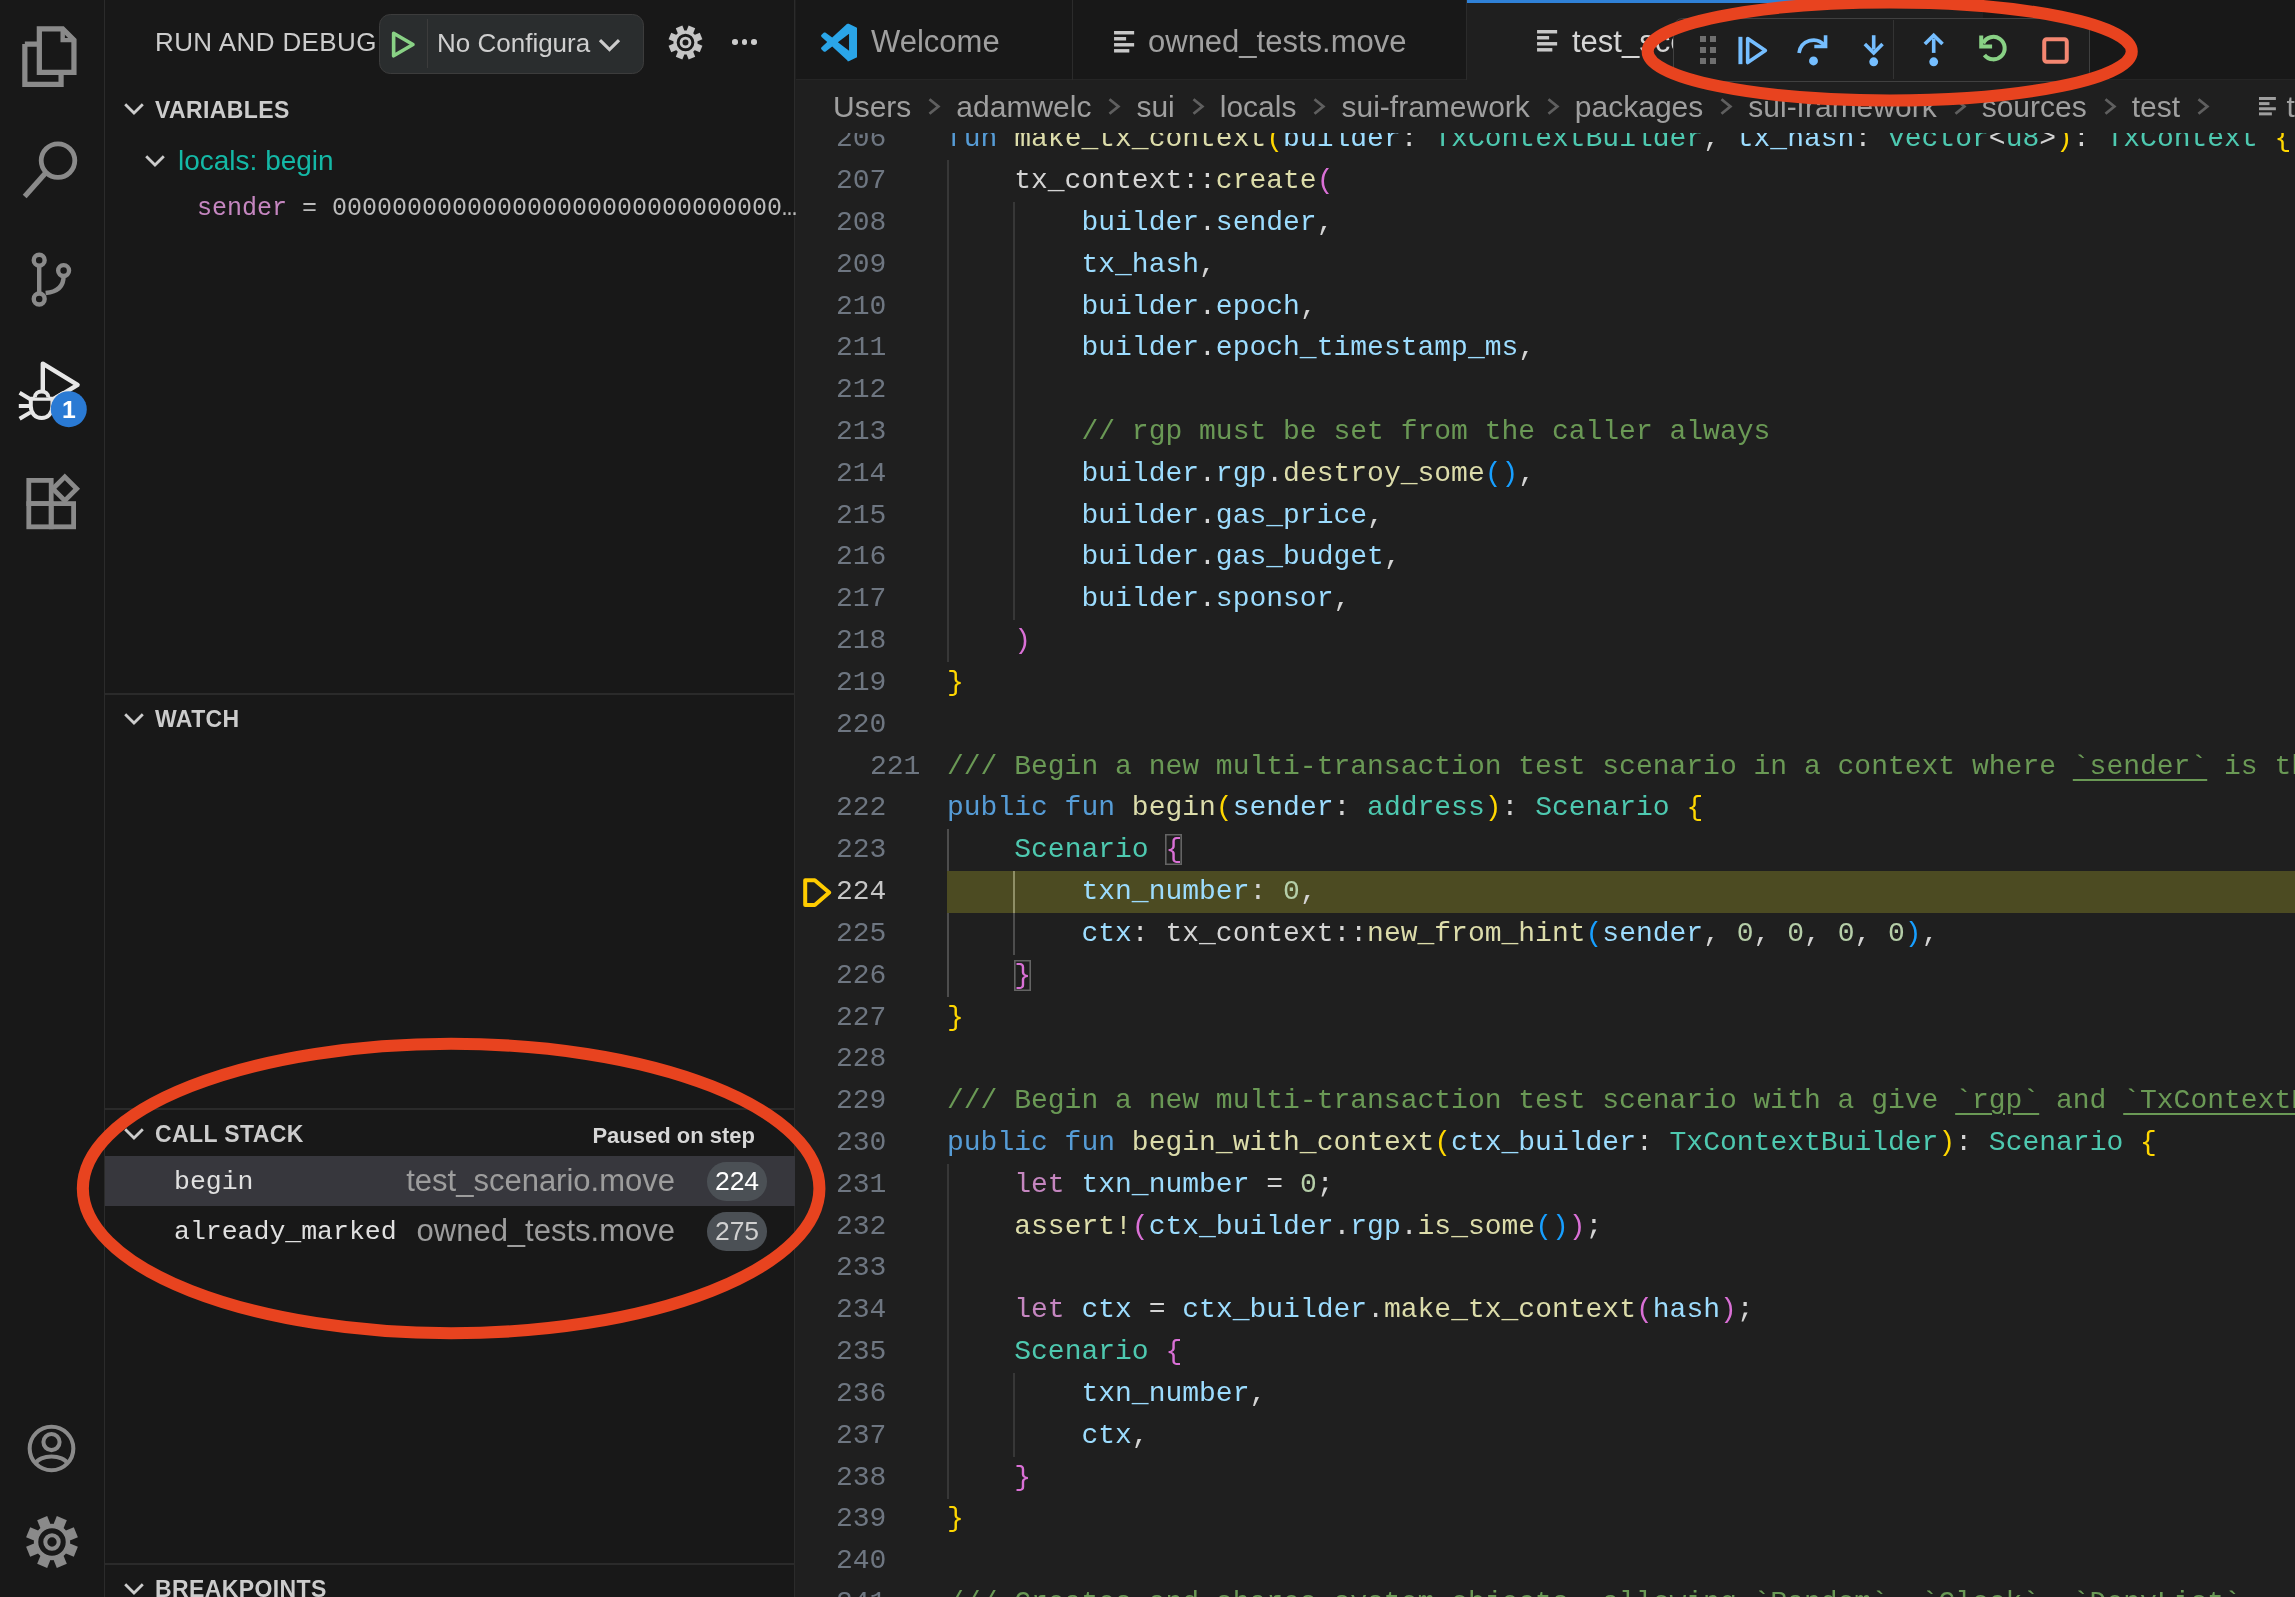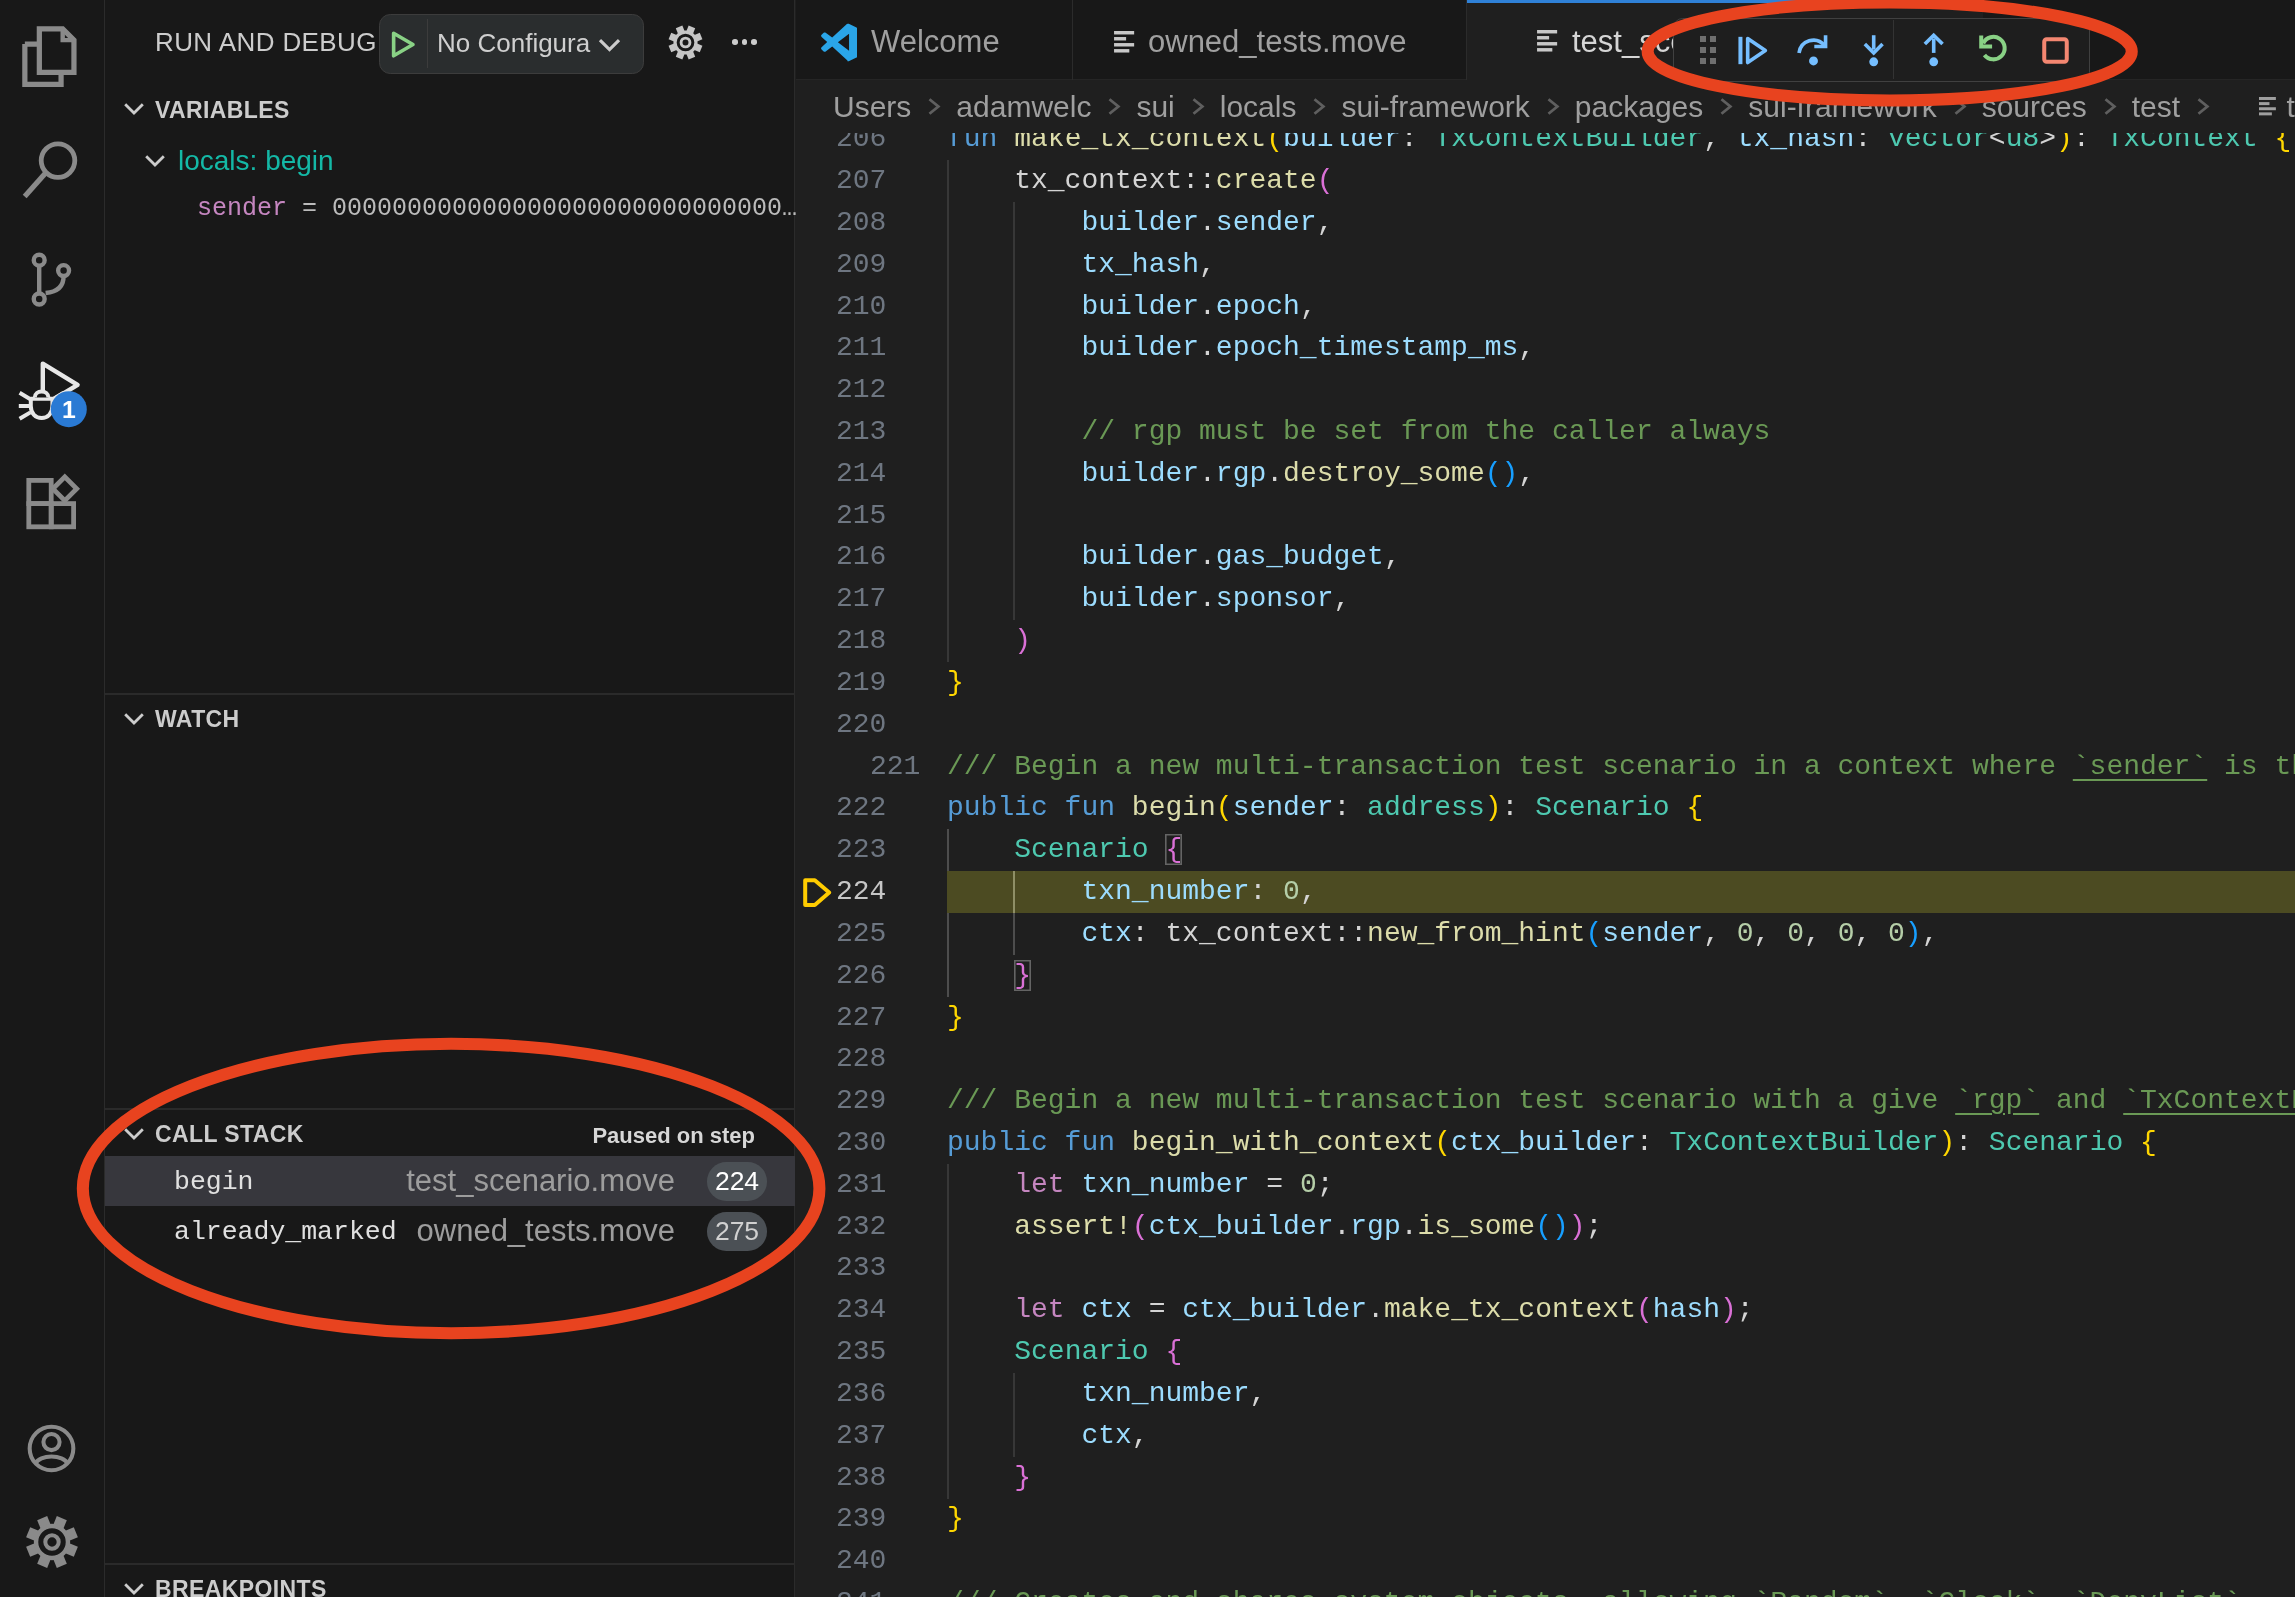--- a/index.html
+++ b/index.html
@@ -59,20 +59,21 @@
             <div style="position:absolute;top:1582px;left:836px;width:50px;height:42px;line-height:42px;text-align:right;color:#6e7681;">241</div>
           </div>
         <div class="cl" style="top:118px;"><span style="color:#569CD6;">fun&nbsp;</span><span style="color:#DCDCAA;">make_tx_context</span><span style="color:#FFD700;">(</span><span style="color:#9CDCFE;">builder</span>:&nbsp;<span style="color:#4EC9B0;">TxContextBuilder</span>,&nbsp;<span style="color:#9CDCFE;">tx_hash</span>:&nbsp;<span style="color:#4EC9B0;">vector</span>&lt;<span style="color:#4EC9B0;">u8</span>&gt;<span style="color:#FFD700;">)</span>:&nbsp;<span style="color:#4EC9B0;">TxContext</span>&nbsp;<span style="color:#FFD700;">{</span></div>
           <div class="cl" style="top:160px;">&nbsp;&nbsp;&nbsp;&nbsp;tx_context::<span style="color:#DCDCAA;">create</span><span style="color:#DA70D6;">(</span></div>
           <div class="cl" style="top:202px;">&nbsp;&nbsp;&nbsp;&nbsp;&nbsp;&nbsp;&nbsp;&nbsp;<span style="color:#9CDCFE;">builder</span>.<span style="color:#9CDCFE;">sender</span>,</div>
           <div class="cl" style="top:244px;">&nbsp;&nbsp;&nbsp;&nbsp;&nbsp;&nbsp;&nbsp;&nbsp;<span style="color:#9CDCFE;">tx_hash</span>,</div>
           <div class="cl" style="top:286px;">&nbsp;&nbsp;&nbsp;&nbsp;&nbsp;&nbsp;&nbsp;&nbsp;<span style="color:#9CDCFE;">builder</span>.<span style="color:#9CDCFE;">epoch</span>,</div>
           <div class="cl" style="top:327px;">&nbsp;&nbsp;&nbsp;&nbsp;&nbsp;&nbsp;&nbsp;&nbsp;<span style="color:#9CDCFE;">builder</span>.<span style="color:#9CDCFE;">epoch_timestamp_ms</span>,</div>
           <div class="cl" style="top:411px;"><span style="color:#6A9955;">&nbsp;&nbsp;&nbsp;&nbsp;&nbsp;&nbsp;&nbsp;&nbsp;//&nbsp;rgp&nbsp;must&nbsp;be&nbsp;set&nbsp;from&nbsp;the&nbsp;caller&nbsp;always</span></div>
           <div class="cl" style="top:453px;">&nbsp;&nbsp;&nbsp;&nbsp;&nbsp;&nbsp;&nbsp;&nbsp;<span style="color:#9CDCFE;">builder</span>.<span style="color:#9CDCFE;">rgp</span>.<span style="color:#DCDCAA;">destroy_some</span><span style="color:#179FFF;">()</span>,</div>
+          <div class="cl" style="top:495px;">&nbsp;&nbsp;&nbsp;&nbsp;&nbsp;&nbsp;&nbsp;&nbsp;<span style="color:#9CDCFE;">builder</span>.<span style="color:#9CDCFE;">gas_price</span>,</div>
           <div class="cl" style="top:536px;">&nbsp;&nbsp;&nbsp;&nbsp;&nbsp;&nbsp;&nbsp;&nbsp;<span style="color:#9CDCFE;">builder</span>.<span style="color:#9CDCFE;">gas_budget</span>,</div>
           <div class="cl" style="top:578px;">&nbsp;&nbsp;&nbsp;&nbsp;&nbsp;&nbsp;&nbsp;&nbsp;<span style="color:#9CDCFE;">builder</span>.<span style="color:#9CDCFE;">sponsor</span>,</div>
           <div class="cl" style="top:620px;">&nbsp;&nbsp;&nbsp;&nbsp;<span style="color:#DA70D6;">)</span></div>
           <div class="cl" style="top:662px;"><span style="color:#FFD700;">}</span></div>
           <div class="cl" style="top:746px;"><span style="color:#6A9955;">///&nbsp;Begin&nbsp;a&nbsp;new&nbsp;multi-transaction&nbsp;test&nbsp;scenario&nbsp;in&nbsp;a&nbsp;context&nbsp;where&nbsp;</span><span style="color:#6A9955;text-decoration:underline;text-underline-offset:4.8px;">`sender`</span><span style="color:#6A9955;">&nbsp;is&nbsp;the&nbsp;sender</span></div>
           <div class="cl" style="top:787px;"><span style="color:#569CD6;">public&nbsp;fun&nbsp;</span><span style="color:#DCDCAA;">begin</span><span style="color:#FFD700;">(</span><span style="color:#9CDCFE;">sender</span>:&nbsp;<span style="color:#4EC9B0;">address</span><span style="color:#FFD700;">)</span>:&nbsp;<span style="color:#4EC9B0;">Scenario</span>&nbsp;<span style="color:#FFD700;">{</span></div>
           <div class="cl" style="top:829px;">&nbsp;&nbsp;&nbsp;&nbsp;<span style="color:#4EC9B0;">Scenario</span>&nbsp;<span style="color:#DA70D6;box-shadow:inset 0 0 0 1.6px #646464;">{</span></div>
           <div class="cl" style="top:871px;">&nbsp;&nbsp;&nbsp;&nbsp;&nbsp;&nbsp;&nbsp;&nbsp;<span style="color:#9CDCFE;">txn_number</span>:&nbsp;<span style="color:#B5CEA8;">0</span>,</div>
           <div class="cl" style="top:913px;">&nbsp;&nbsp;&nbsp;&nbsp;&nbsp;&nbsp;&nbsp;&nbsp;<span style="color:#9CDCFE;">ctx</span>:&nbsp;tx_context::<span style="color:#DCDCAA;">new_from_hint</span><span style="color:#179FFF;">(</span><span style="color:#9CDCFE;">sender</span>,&nbsp;<span style="color:#B5CEA8;">0</span>,&nbsp;<span style="color:#B5CEA8;">0</span>,&nbsp;<span style="color:#B5CEA8;">0</span>,&nbsp;<span style="color:#B5CEA8;">0</span><span style="color:#179FFF;">)</span>,</div>
           <div class="cl" style="top:955px;">&nbsp;&nbsp;&nbsp;&nbsp;<span style="color:#DA70D6;box-shadow:inset 0 0 0 1.6px #646464;">}</span></div>

